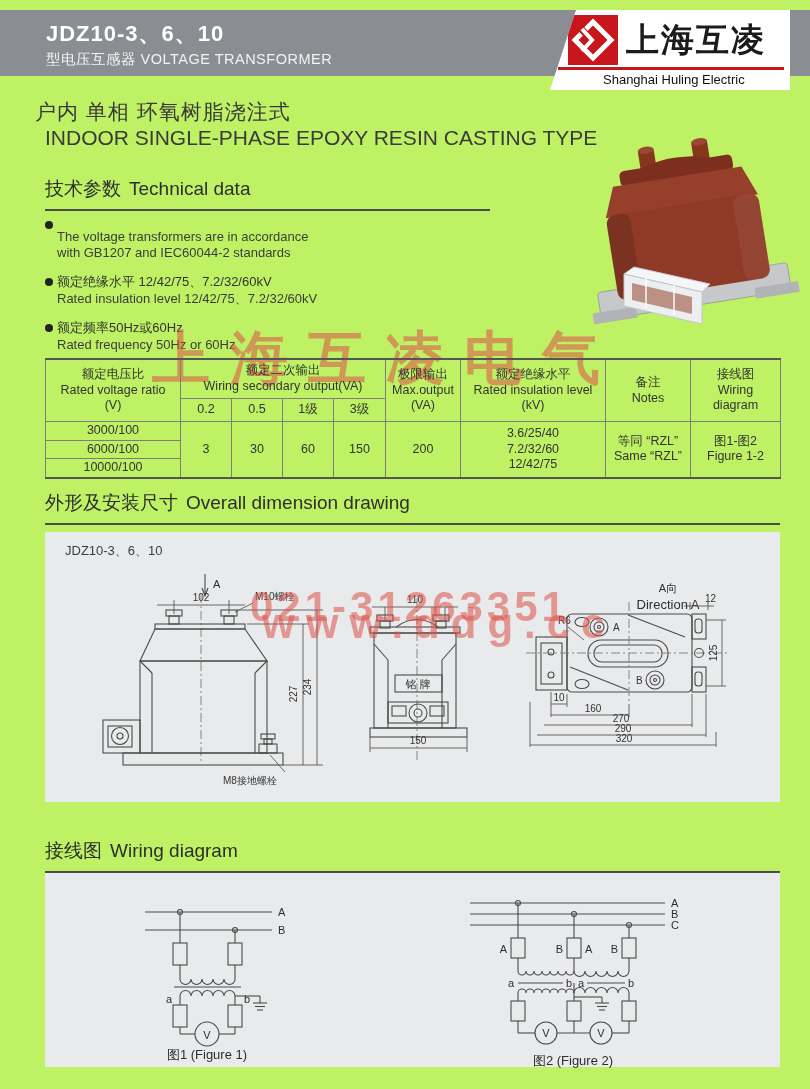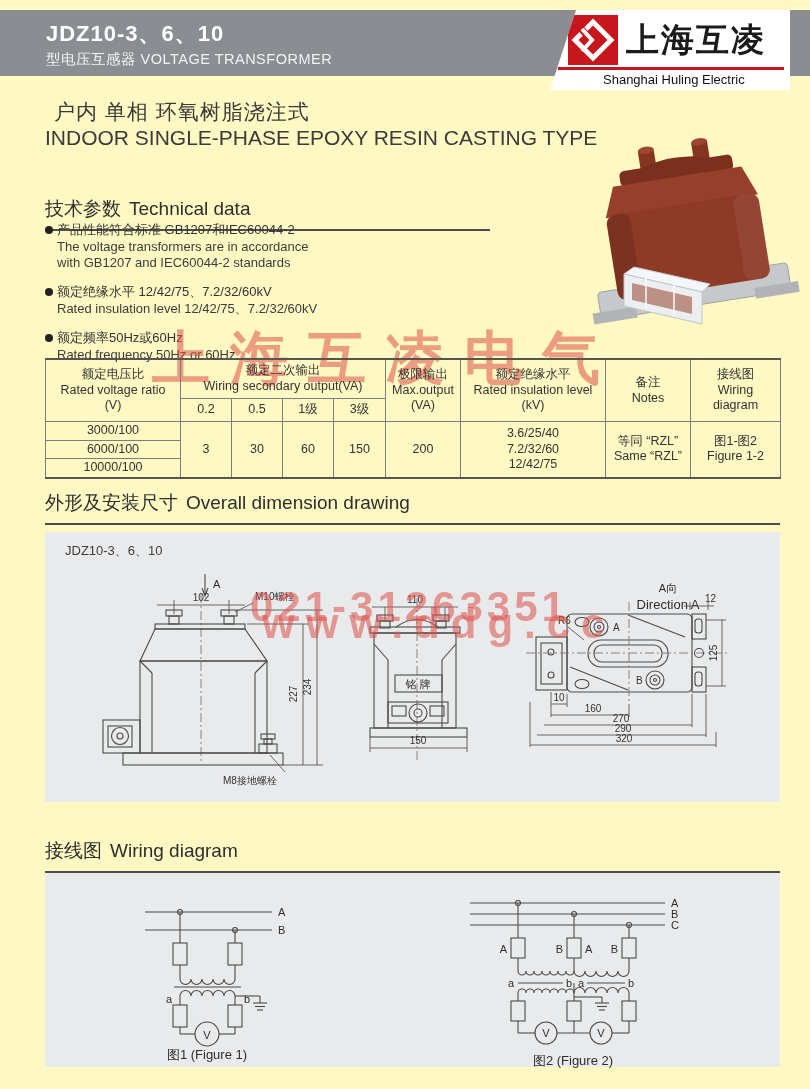--- a/index.html
+++ b/index.html
@@ -1,30 +1,30 @@
 <!DOCTYPE html>
 <html><head>
 <meta charset="utf-8">
 <style>
   html,body{margin:0;padding:0;background:#fff;}
-  .page{position:relative;width:810px;height:1089px;background:#fef9c3;overflow:hidden;
+  .page{position:relative;width:810px;height:1089px;background:#bef264;overflow:hidden;
         font-family:"Liberation Sans","DejaVu Sans",sans-serif;color:#333;}
   .abs{position:absolute;}
   
   .band{position:absolute;left:0;top:10px;width:810px;height:66px;background:#8a8d91;}
   .band-model{position:absolute;left:46px;top:9px;color:#fff;font-size:22px;font-weight:bold;letter-spacing:1px;}
   .band-type{position:absolute;left:46px;top:40px;color:#f2f3f4;font-size:14.5px;letter-spacing:.5px;}
   .logo-plate{position:absolute;left:550px;top:10px;width:240px;height:80px;background:#fff;
               clip-path:polygon(26px 0,100% 0,100% 100%,0 100%);}
   .logo-mark{position:absolute;left:18px;top:5px;width:50px;height:50px;}
   .logo-cn{position:absolute;left:76px;top:8px;font-size:33px;font-weight:bold;color:#1b1b1b;letter-spacing:2px;}
   .logo-line{position:absolute;left:8px;top:57px;width:226px;height:3px;background:#c8161d;}
   .logo-en{position:absolute;left:8px;top:62px;font-size:13px;color:#111;margin-left:45px;}
   
-  .intro-cn{position:absolute;left:54px;top:98px;font-size:21px;color:#3a3a3a;letter-spacing:1px;}
+  .intro-cn{position:absolute;left:35px;top:98px;font-size:21px;color:#3a3a3a;letter-spacing:1px;}
   .intro-en{position:absolute;left:45px;top:126px;font-size:21px;color:#3a3a3a;}
   
   .sec-h{position:absolute;font-size:19px;color:#2e2e2e;border-bottom:2px solid #4c4c4c;padding-bottom:7px;}
   .sec-h .en{margin-left:8px;}
   
   .bullets{position:absolute;left:45px;top:221px;width:480px;font-size:13px;color:#333;}
   .bullet{margin-bottom:12px;}
   .bullet .cn{display:flex;align-items:center;}
   .dot{width:8px;height:8px;border-radius:50%;background:#222;margin-right:4px;flex:0 0 8px;}
   .bullet .en{margin-left:12px;line-height:16px;color:#3c3c3c;}
@@ -72,29 +72,28 @@
       <path d="M14 14 L24 25 L14 36" fill="none" stroke="#fff" stroke-width="4"></path>
     </svg>
     <div class="logo-cn">上海互凌</div>
     <div class="logo-line"></div>
     <div class="logo-en">Shanghai Huling Electric Co.,Ltd.</div>
   </div>
 
   <div class="intro-cn">户内  单相  环氧树脂浇注式</div>
   <div class="intro-en">INDOOR SINGLE-PHASE EPOXY RESIN CASTING TYPE</div>
 
-  <div class="sec-h" style="left:45px;top:196px;width:445px;">
+  <div class="sec-h" style="left:45px;top:176px;width:445px;">
     <span>技术参数</span><span class="en">Technical data</span>
   </div>
 
   <div class="bullets">
     <div class="bullet">
       <div class="cn">
           <span class="dot"></span>
-        <span>产品性能符合标准 GB1207和IEC60044-2</span>
         </div>
       <div class="en">The voltage transformers are in accordance</div>
       <div class="en">with GB1207 and IEC60044-2 standards</div>
     </div>
     <div class="bullet">
       <div class="cn">
           <span class="dot"></span>
         <span>额定绝缘水平 12/42/75、7.2/32/60kV</span>
         </div>
       <div class="en">Rated insulation level 12/42/75、7.2/32/60kV</div>

